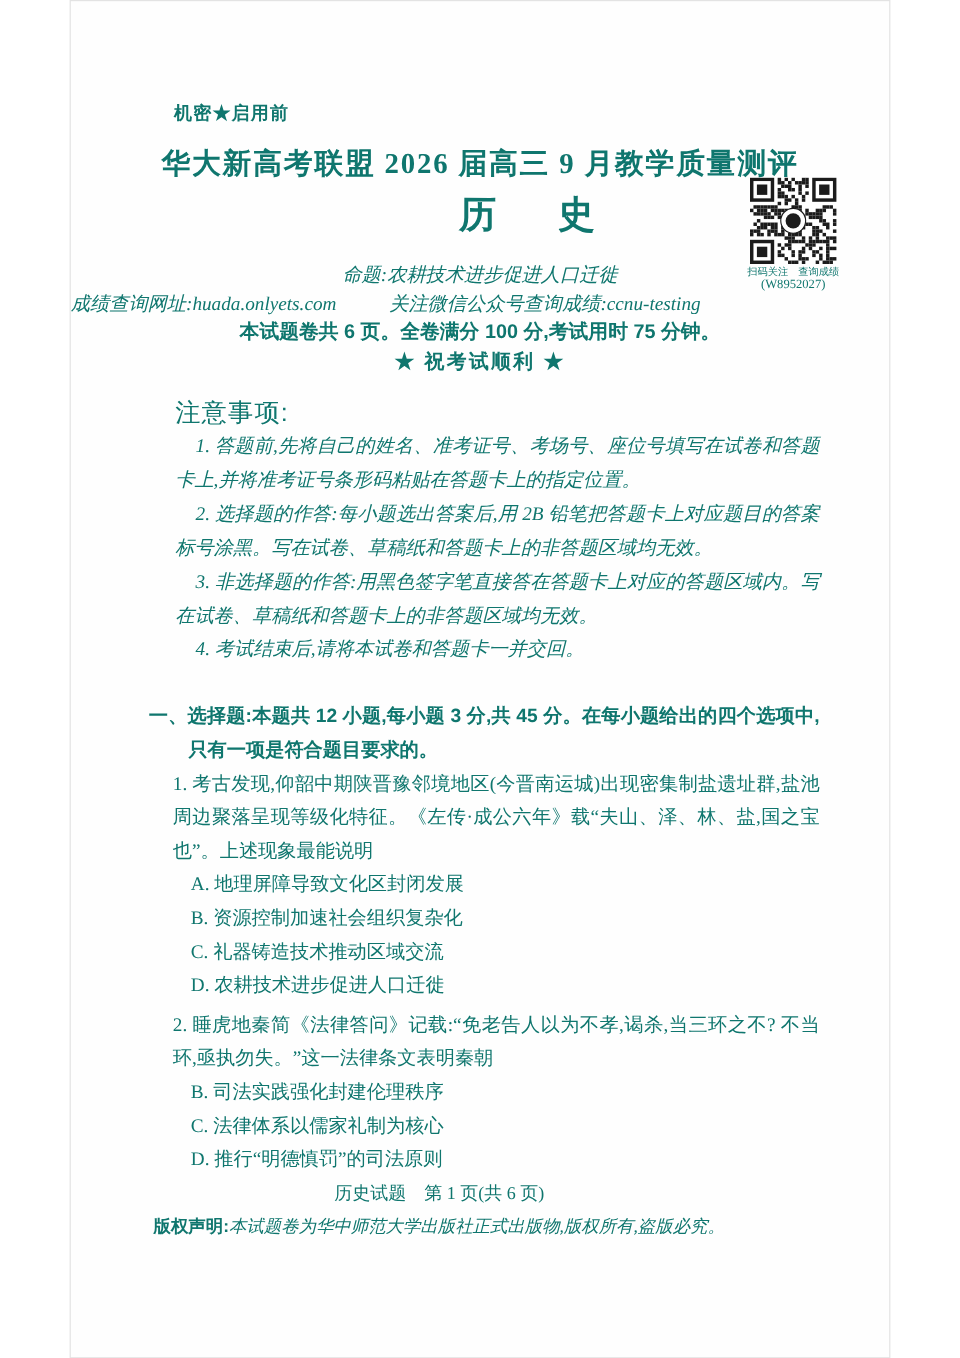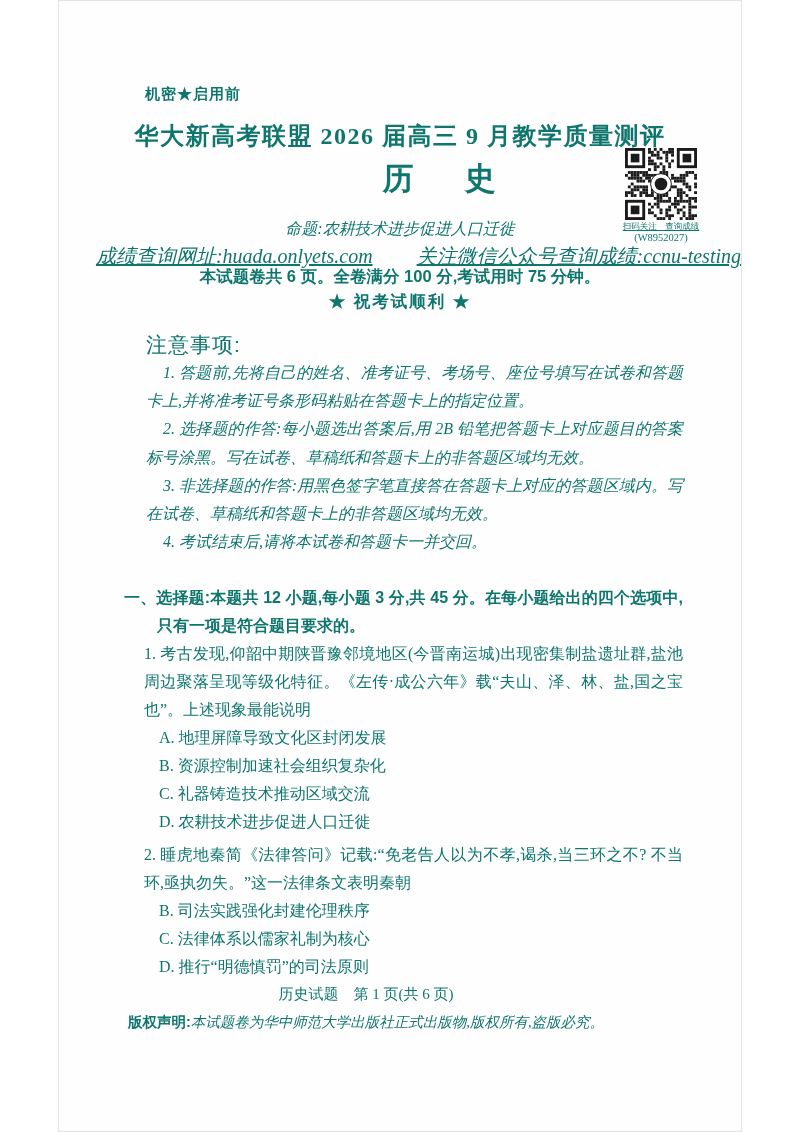--- a/index.html
+++ b/index.html
@@ -1,32 +1,32 @@
 <!DOCTYPE html>
 <html><head>
 <meta charset="utf-8">
 <style>
   html,body{margin:0;padding:0;background:#fff;}
   .page{
     position:relative;width:684px;height:1132px;margin:0 auto;
     background:#fefefe;border:1px solid #e3e3e3;box-sizing:border-box;
     font-family:"Liberation Serif","DejaVu Serif",serif;color:#0f766e;overflow:hidden;
   }
-  .sans{font-family:"Liberation Sans","DejaVu Sans",sans-serif;text-decoration:underline;}
+  .sans{font-family:"Liberation Sans","DejaVu Sans",sans-serif;}
   .kai{font-style:italic;}
   
   .classification{position:absolute;left:86px;top:84px;font-family:"Liberation Sans",sans-serif;font-weight:bold;font-size:15px;letter-spacing:1px;}
   .league-title{position:absolute;left:0;top:119px;width:100%;text-align:center;font-weight:bold;font-size:24px;letter-spacing:1.5px;}
   .subject{position:absolute;left:0;top:157px;width:100%;text-align:center;font-weight:bold;font-size:31px;letter-spacing:10px;padding-left:44px;}
   .qr-block{position:absolute;left:556px;top:147px;width:92px;text-align:center;line-height:1.15;}
   .qr-block svg{display:block;margin:0 auto;}
   .qr-caption{font-family:"Liberation Sans",sans-serif;font-size:8.5px;margin-top:2px;white-space:nowrap;}
   .qr-id{font-size:10.5px;white-space:nowrap;}
   .proposer{position:absolute;left:0;top:218px;width:100%;text-align:center;font-size:16px;}
-  .query-line{position:absolute;left:0;top:242px;width:100%;text-align:right;font-size:20px;white-space:nowrap;text-decoration:underline;}
+  .query-line{position:absolute;left:0;top:242px;width:100%;text-align:left;font-size:16px;white-space:nowrap;}
   .query-gap{display:inline-block;width:44px;}
   .exam-info{position:absolute;left:0;top:265px;width:100%;text-align:center;font-family:"Liberation Sans",sans-serif;font-weight:bold;font-size:16.5px;}
   .wish{position:absolute;left:0;top:290px;width:100%;text-align:center;font-family:"Liberation Sans",sans-serif;font-weight:bold;font-size:16.5px;letter-spacing:2px;}
   
   .content{position:absolute;left:0;top:330px;width:100%;}
   .notice-heading{margin:0 60px 0 87px;font-family:"Liberation Sans",sans-serif;font-weight:normal;font-size:21px;line-height:28px;letter-spacing:1px;}
   .notice{margin:0 58px 0 87px;font-size:16px;line-height:28.2px;text-indent:17px;text-align:justify;}
   .section-heading{margin:28px 58px 0 65px;padding-left:33px;text-indent:-33px;font-family:"Liberation Sans",sans-serif;font-weight:bold;font-size:16px;line-height:28px;text-align:justify;}
   .question{margin:0 58px 0 85px;}
   .question.q2{margin-top:5px;}

